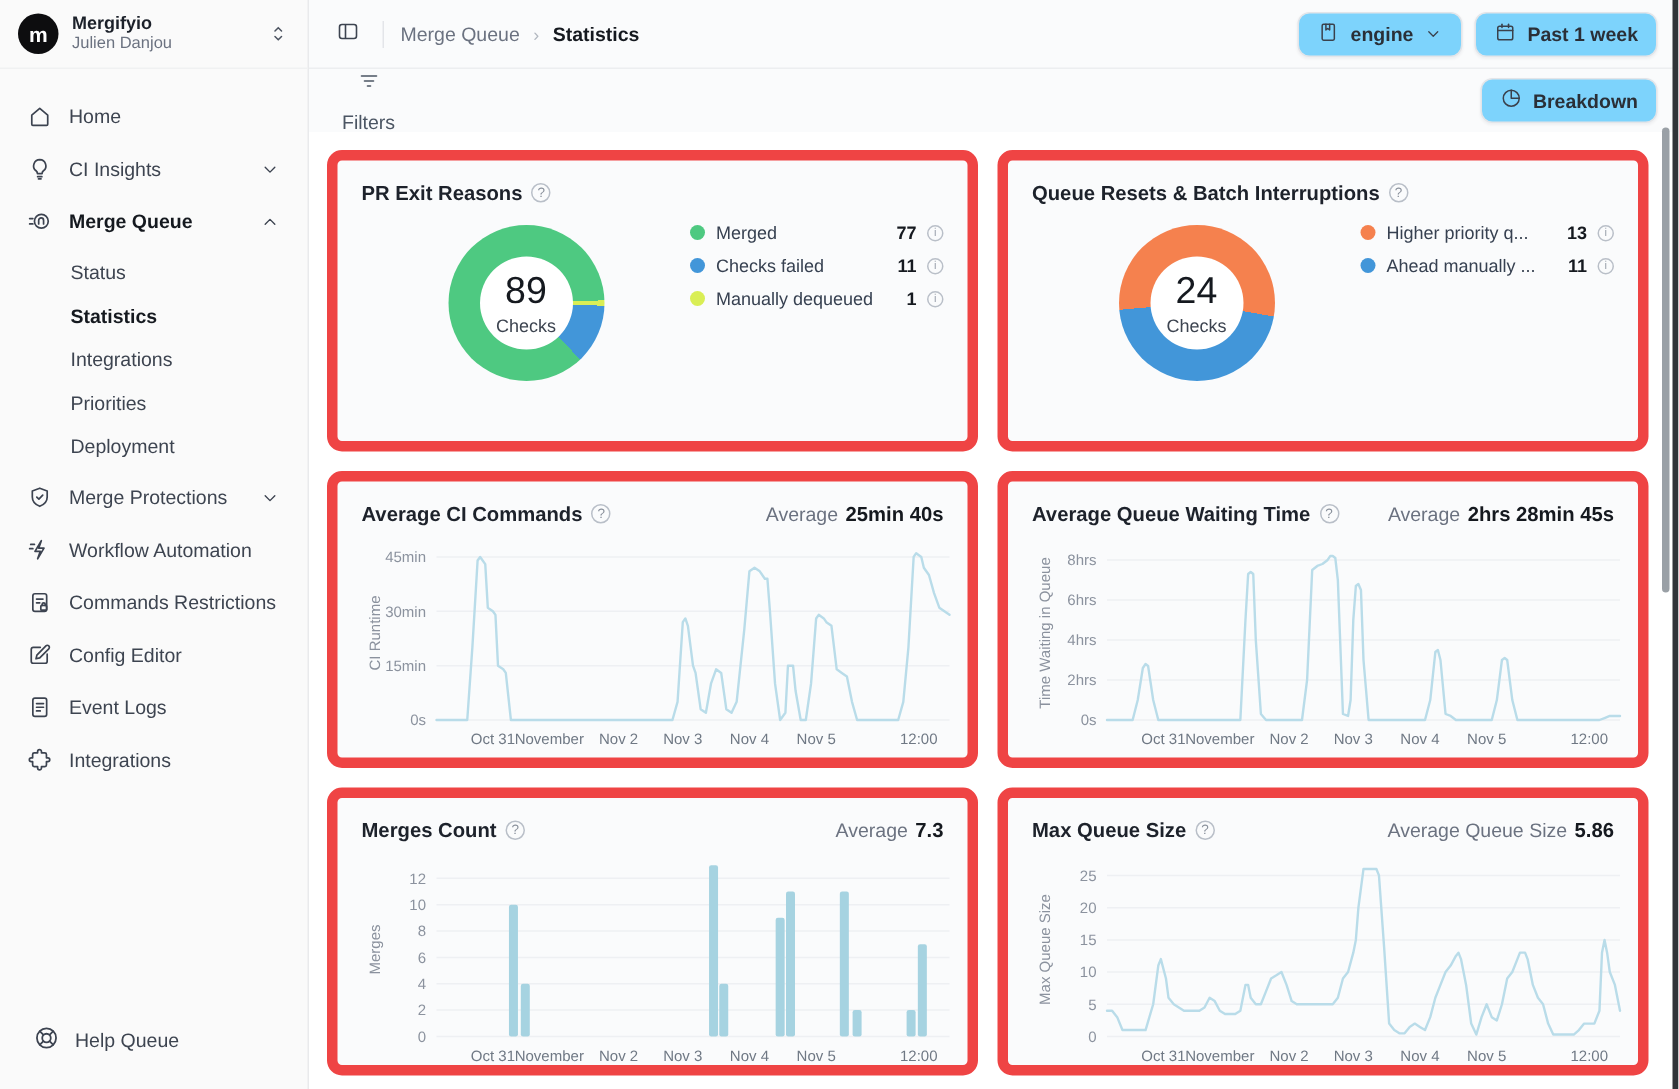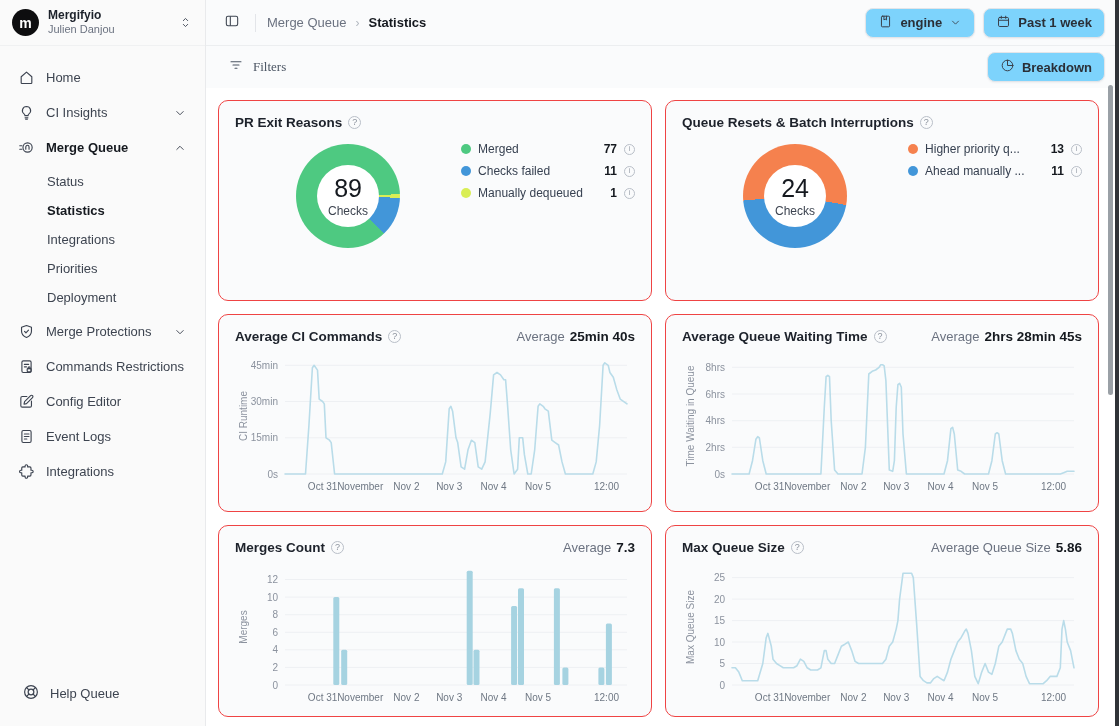--- a/index.html
+++ b/index.html
@@ -37,27 +37,27 @@
   .panel-btn { background:none; border:none; padding:4px; display:flex; color:#3d4450; cursor:pointer; }
   .vdiv { width:1px; height:18px; background:#e3e5e9; }
   .breadcrumb { display:flex; align-items:center; gap:9px; font-size:13px; }
   .bc-item { color:#6b7280; cursor:pointer; }
   .bc-sep { color:#b2b8c0; font-size:12px; }
   .bc-current { color:#15191f; font-weight:bold; }
   .topbar-right { margin-left:auto; display:flex; gap:8px; }
   .btn { display:flex; align-items:center; gap:7px; background:#7dd3fc; border:1px solid #e3e5e9; border-radius:8px; height:30px; padding:0 12px; font-size:13px; font-weight:bold; color:#2a2f37; cursor:pointer; box-shadow:0 1px 2px rgba(16,24,40,.05); font-family:inherit; }
   .btn .icon { color:#3a414c; }
   .toolbar { height:42px; flex:none; background:#fafbfc; display:flex; align-items:center; padding:0 14px; }
-  .ghost-btn { display:flex; align-items:center; gap:9px; background:none; border:none; font-size:13px; color:#4b5563; cursor:pointer; font-family:Liberation Serif, serif; padding:6px 8px; }
+  .ghost-btn { display:flex; align-items:center; gap:9px; background:none; border:none; font-size:13px; color:#4b5563; cursor:pointer; font-family:Liberation Sans, sans-serif; padding:6px 8px;flex-direction:column; }
   .ghost-btn .icon { color:#4b5563; }
   .toolbar .btn { margin-left:auto; }
 
   
   .content { flex:1; background:#fff; padding:12px 20px 8px 12px; display:grid; grid-template-columns:1fr 1fr; grid-template-rows:201px 198px 192px; gap:13px; }
-  .card { background:#fafbfc; border:1px solid #ef4444; border-radius:10px; padding:14px 16px; overflow:hidden; }
+  .card { background:#fafbfc; border:7px solid #ef4444; border-radius:10px; padding:14px 16px; overflow:hidden; }
   .card-head { display:flex; align-items:center; gap:6px; }
   .card-title { font-size:13.5px; font-weight:bold; color:#1d222b; white-space:nowrap; }
   .help { width:13px; height:13px; border:1px solid #b9bfc8; border-radius:50%; color:#8a919c; font-size:9px; line-height:1; display:inline-flex; align-items:center; justify-content:center; cursor:pointer; flex:none; }
   .avg { margin-left:auto; font-size:13px; color:#6b7280; white-space:nowrap; }
   .avg b { color:#15191f; margin-left:5px; font-size:13.5px; }
 
   .pie-body { display:flex; margin-top:2px; }
   .pie-left { flex:1.3; display:flex; justify-content:center; padding-top:12px; }
   .donut { width:104px; height:104px; border-radius:50%; position:relative; }
   .donut-hole { position:absolute; inset:21px; background:#ffffff; border-radius:50%; display:flex; flex-direction:column; align-items:center; justify-content:center; }
@@ -141,20 +141,28 @@
           <svg class="icon " width="17" height="17" viewBox="0 0 24 24" fill="none" stroke="currentColor" stroke-width="1.6" stroke-linecap="round" stroke-linejoin="round">
             <path d="M12 3.5l7 2.6v5.6c0 4.3-3 7.2-7 8.8-4-1.6-7-4.5-7-8.8V6.1z"></path>
             <path d="M9.2 11.8l2 2 3.6-3.8"></path>
           </svg>
           <span class="nav-label">Merge Protections</span>
           <span class="chev">
             <svg class="icon " width="14" height="14" viewBox="0 0 24 24" fill="none" stroke="currentColor" stroke-width="1.6" stroke-linecap="round" stroke-linejoin="round">
               <path d="M6.5 9.5l5.5 5.5 5.5-5.5"></path>
             </svg>
           </span>
+        </div>
+        <div class="nav-item">
+          <svg class="icon " width="17" height="17" viewBox="0 0 24 24" fill="none" stroke="currentColor" stroke-width="1.6" stroke-linecap="round" stroke-linejoin="round">
+            <path d="M13.5 3.5l-2.5 7h5L10 20.5l2.5-7h-5z"></path>
+            <line x1="3.5" y1="7" x2="7" y2="7"></line>
+            <line x1="2.5" y1="11" x2="5.5" y2="11"></line>
+          </svg>
+          <span class="nav-label">Workflow Automation</span>
         </div>
         <div class="nav-item">
           <svg class="icon " width="17" height="17" viewBox="0 0 24 24" fill="none" stroke="currentColor" stroke-width="1.6" stroke-linecap="round" stroke-linejoin="round">
             <rect x="5.5" y="4" width="13" height="16.5" rx="2"></rect>
             <line x1="9" y1="9" x2="15" y2="9"></line>
             <line x1="9" y1="12.5" x2="12" y2="12.5"></line>
             <rect x="13" y="15" width="5.5" height="4.5" rx="1"></rect>
             <path d="M14.2 15v-1a1.5 1.5 0 0 1 3 0v1"></path>
           </svg>
           <span class="nav-label">Commands Restrictions</span>

